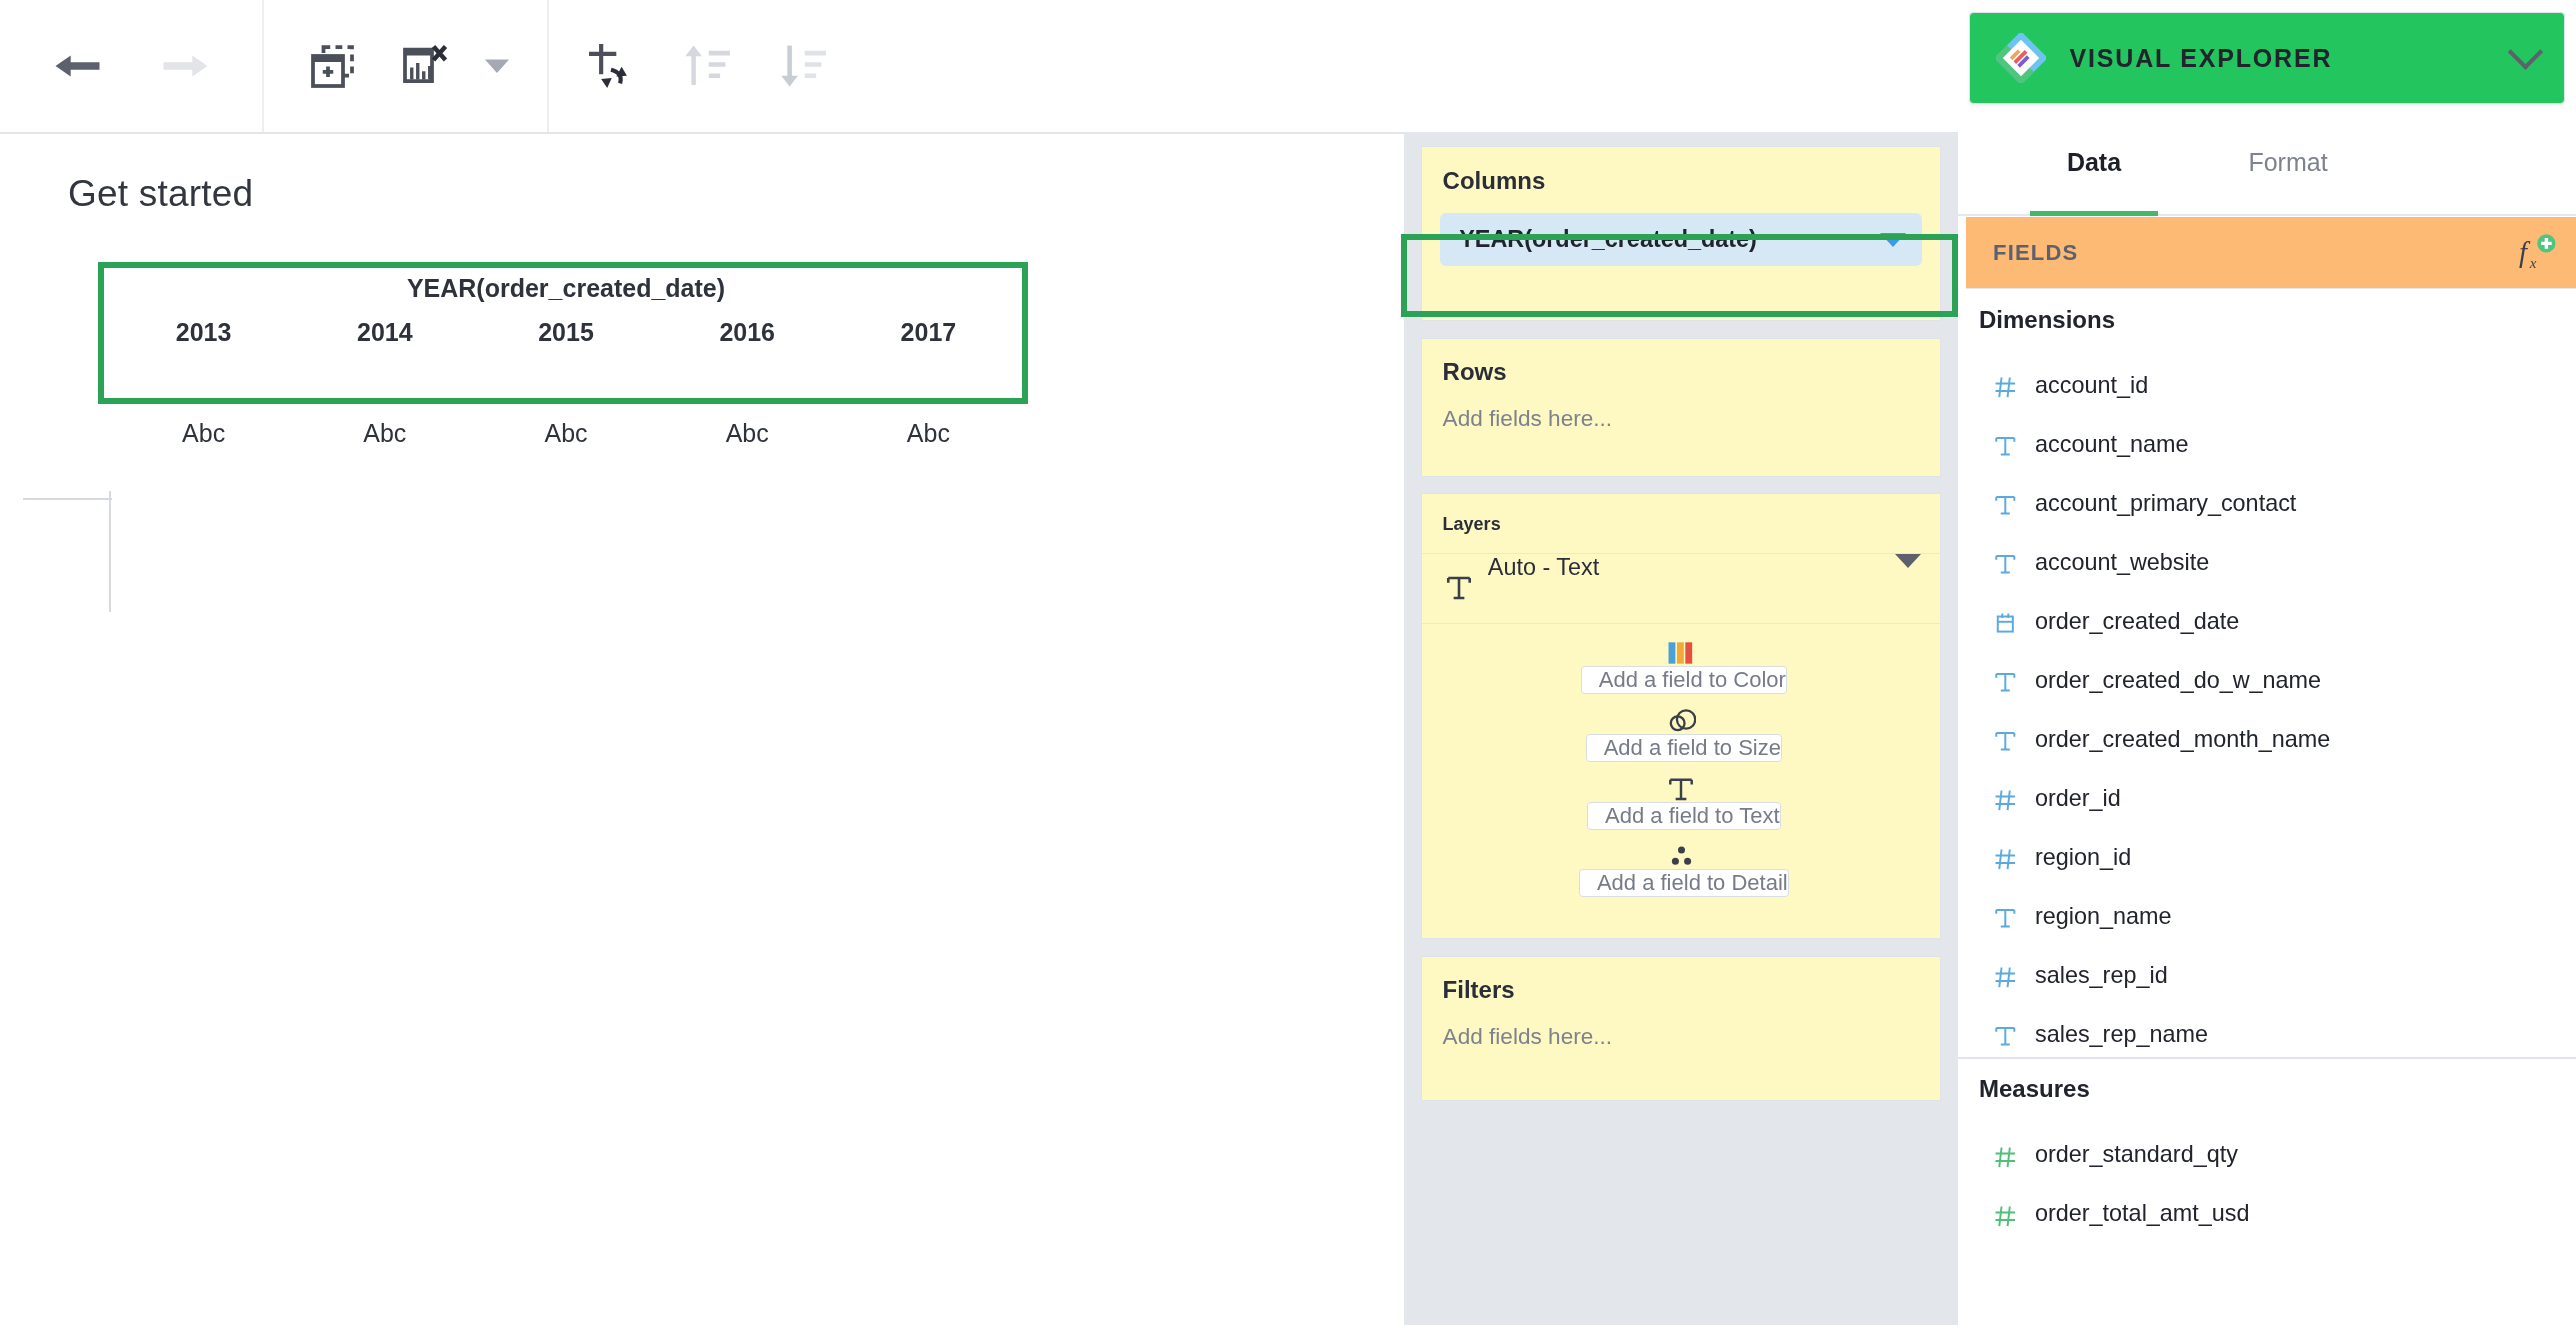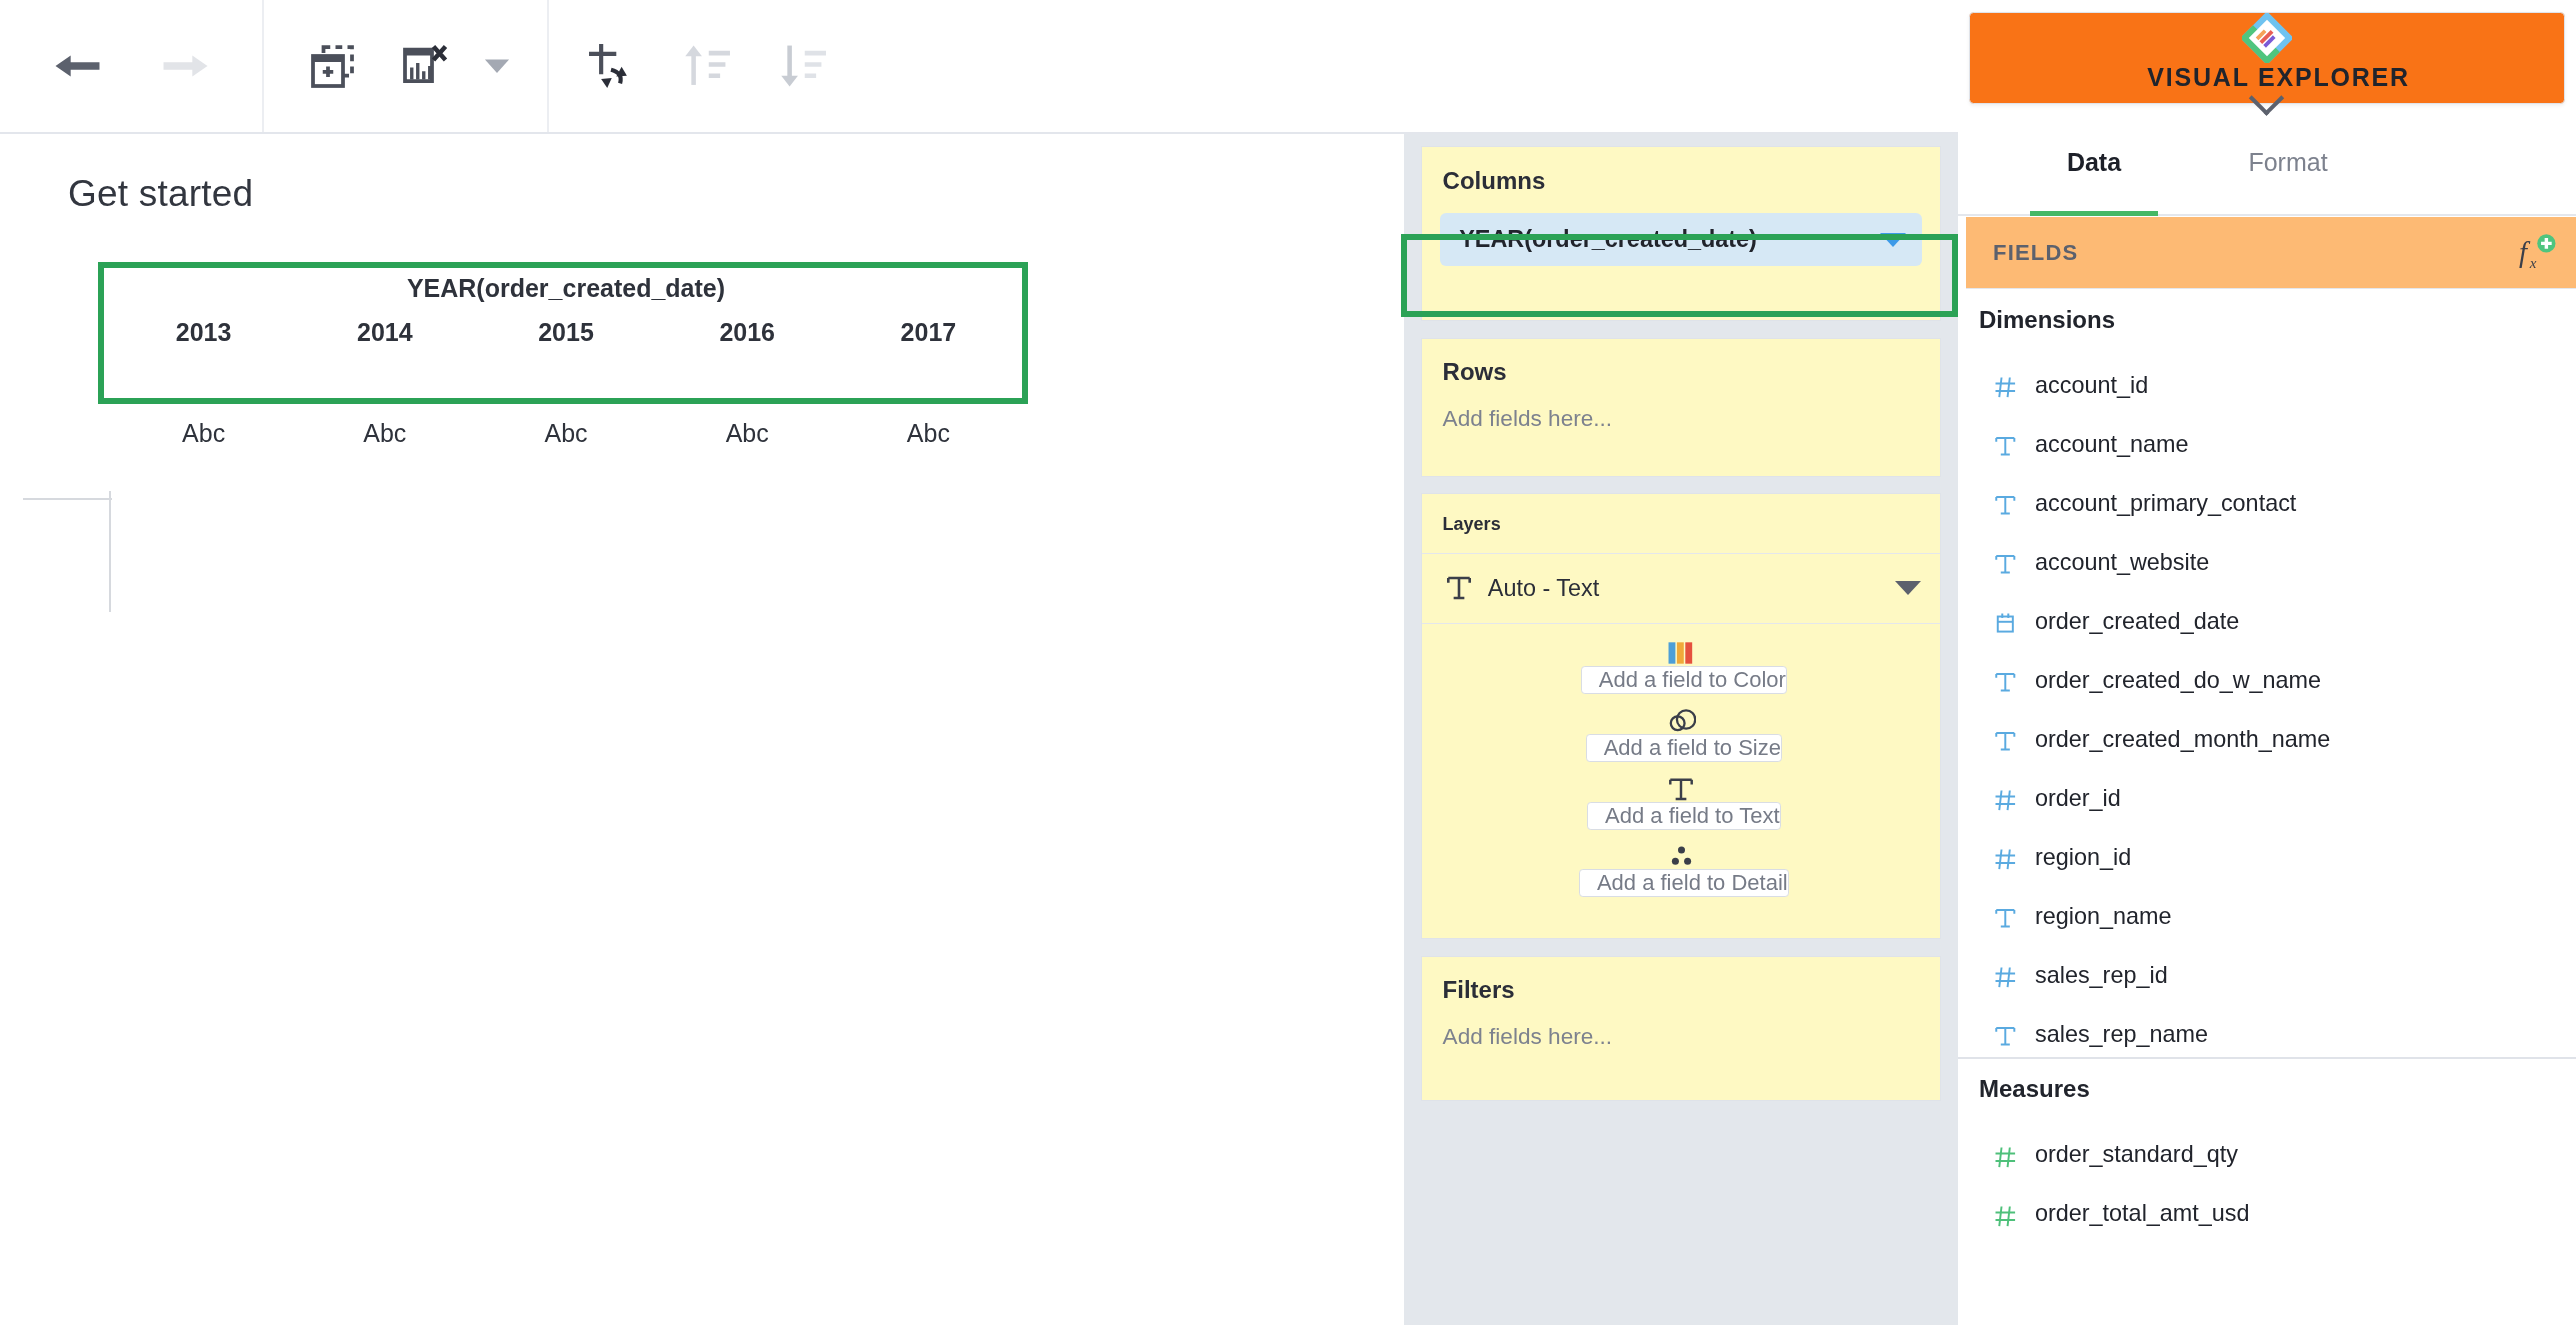--- a/index.html
+++ b/index.html
@@ -213,21 +213,20 @@
   #layers-card { padding-bottom: 16.6px; }
   .layers-head {
     font-size: 18px;
     font-weight: 700;
     color: #2b2e38;
     padding: 19.6px 21px 18px 21px;
     border-bottom: 1.5px solid #e4e7ec;
   }
   .mark-select {
     display: flex;
-    align-items: center;
     height: 69px;
     padding: 0 19.6px;
     border-bottom: 1.5px solid #e4e7ec;
     cursor: pointer;
   }
   .mark-select .ms-icon { width: 36px; flex: none; display:flex; align-items:center; justify-content:center;}
   .mark-select .ms-label {
     font-size: 23.4px;
     color: #2b2e38;
     margin-left: 10.6px;
@@ -275,30 +274,29 @@
     width: 618px;
     height: 1326px;
     background: #ffffff;
     box-sizing: border-box;
   }
   #ve-header {
     position: absolute;
     left: 10.6px; top: 12px;
     width: 596px;
     height: 92px;
-    background: #f97316;
+    background: #22c55e;
     border: 1.5px solid #e0e3e9;
     border-radius: 4.5px;
     box-shadow: 0 1.5px 3.8px rgba(0,0,0,0.06);
     display: flex;
     align-items: center;
     padding: 0 26px;
     box-sizing: border-box;
     cursor: pointer;
-    flex-direction: column;
   }
   #ve-logo { width: 50px; height: 50px; flex: none; }
   #ve-title {
     font-size: 25px;
     font-weight: 700;
     letter-spacing: 1.8px;
     color: #21242c;
     margin-left: 24px;
     flex: 1;
     white-space: nowrap;

